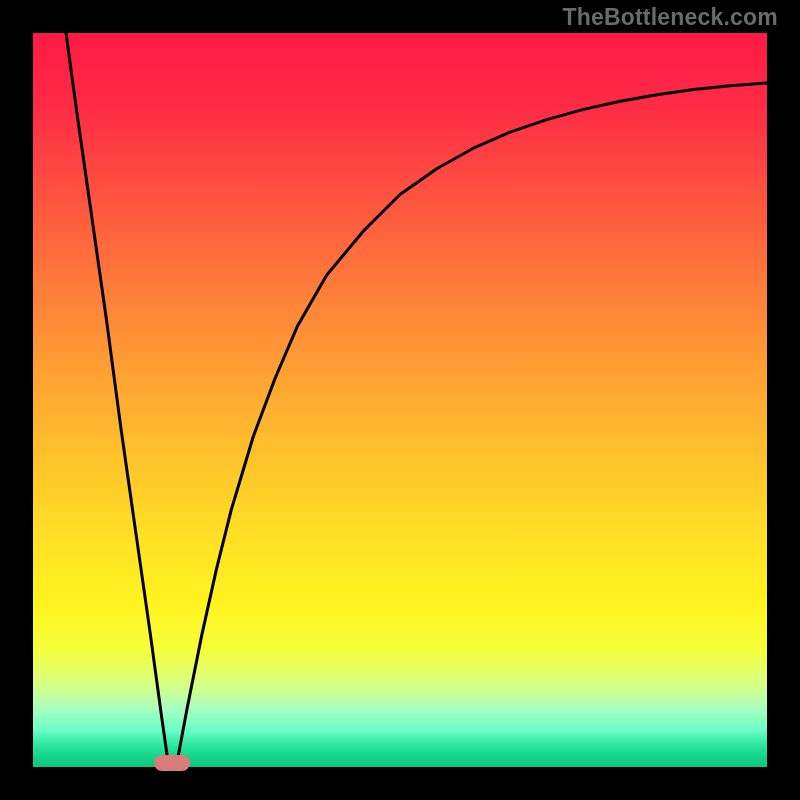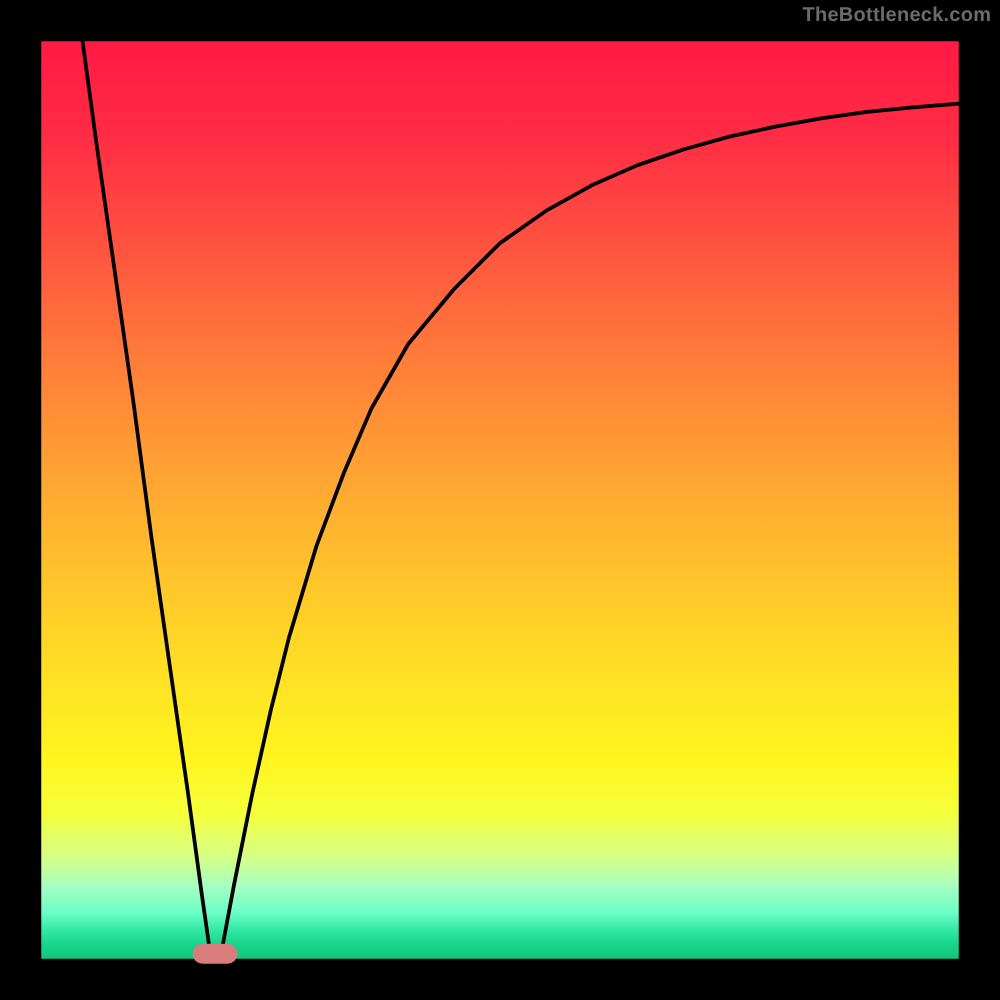--- a/index.html
+++ b/index.html
@@ -48,23 +48,23 @@
     position: absolute;
     top: 0;
     left: 0;
     width: 734px;
     height: 734px;
     overflow: visible;
   }
   .watermark {
     position: absolute;
     top: 4px;
-    right: 7px;
+    right: 22px;
     color: #6b6b6b;
-    font-size: 16px;
+    font-size: 23px;
     font-weight: 600;
     letter-spacing: 0.2px;
     user-select: none;
   }
   .marker {
     position: absolute;
     width: 36px;
     height: 16px;
     background: #d97c7c;
     border-radius: 8px;

